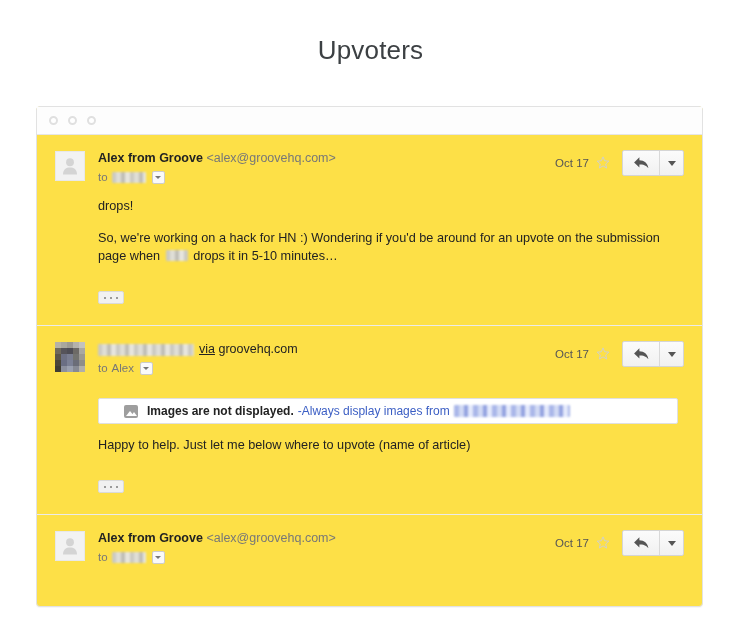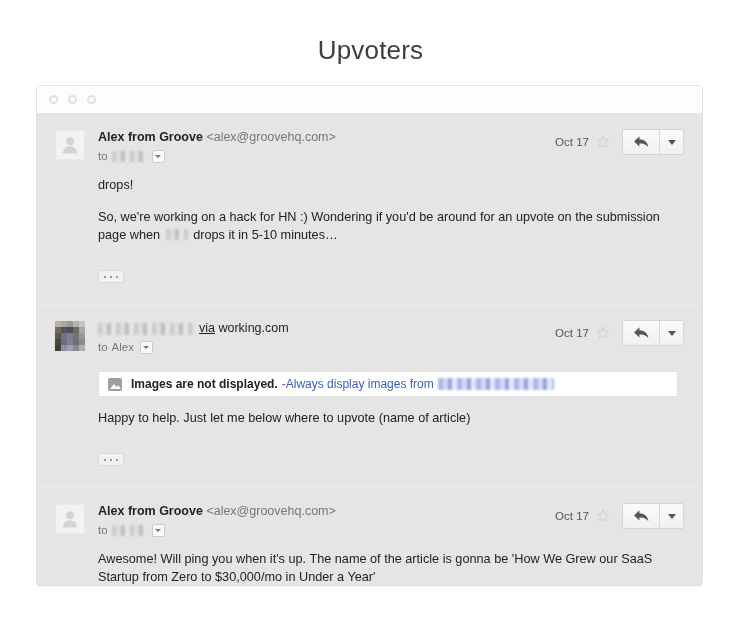--- a/index.html
+++ b/index.html
@@ -23,24 +23,24 @@
     letter-spacing: 0.2px;
     margin: 0;
     padding-top: 37px;
     line-height: 1;
   }
 
   
   .window {
     position: absolute;
     left: 36px;
-    top: 85px;
+    top: 106px;
     width: 667px;
     height: 501px;
-    background: #e5e5e5;
+    background: #fde047;
     border: 1px solid #e2e2e2;
     border-radius: 4px;
     box-sizing: border-box;
     box-shadow: 0 1px 1px rgba(0,0,0,0.035);
   }
   .window-chrome {
     height: 28px;
     border-bottom: 1px solid #e6e6e6;
     background: #fdfdfd;
     display: flex;
@@ -278,29 +278,29 @@
     height: 2px;
     background: #9a9a9a;
   }
   .trim-btn .d1 { left: 5px; }
   .trim-btn .d2 { left: 11px; }
   .trim-btn .d3 { left: 17px; }
 
   
   .img-bar {
     margin-left: 43px;
-    margin-top: 16px;
+    margin-top: 22px;
     margin-right: 6px;
     border: 1px solid #e0e0e0;
     background: #ffffff;
     border-radius: 2px;
     height: 26px;
     display: flex;
     align-items: center;
-    padding: 0 9px;
+    padding: 0 25px;
     box-sizing: border-box;
     font-size: 12px;
   }
   .img-icon {
     width: 14px;
     height: 13px;
     flex: 0 0 14px;
     background: #9e9e9e;
     border-radius: 2px;
     margin-right: 9px;
@@ -424,21 +424,21 @@
             <i style="background:#8e8d89"></i>
           <i style="background:#3f3c33"></i>
             <i style="background:#8b8f9e"></i>
             <i style="background:#9aa0b0"></i>
             <i style="background:#878a94"></i>
             <i style="background:#b0aeaa"></i>
         </div>
         <div class="head-text">
           <div class="sender-line">
             <span class="redacted w-name"></span><span class="via-word">via</span>
-            <span class="via-domain">working.com</span>
+            <span class="via-domain">groovehq.com</span>
           </div>
           <div class="to-line">
             <span class="to-label">to</span>
             <span>Alex</span>
             <span style="width:6px;display:inline-block"></span>
             <span class="caret-btn"></span>
           </div>
         </div>
       </div>
 
@@ -503,19 +503,16 @@
         <div class="btn-group">
           <div class="btn-reply">
             <svg width="17" height="14" viewBox="0 0 17 14">
               <path d="M6.4 1.2 L6.4 4.3 C11.2 4.5 14.6 6.9 15.4 12.2 C12.9 8.9 10.1 8.4 6.4 8.4 L6.4 11.6 L1.1 6.4 Z" fill="#555555"></path>
             </svg>
           </div>
           <div class="btn-more"></div>
         </div>
       </div>
 
-      <div class="msg-body">
-        <p>Awesome! Will ping you when it's up. The name of the article is gonna be 'How We Grew our SaaS Startup from Zero to $30,000/mo in Under a Year'</p>
-      </div>
     </div>
 
   </div>
 </div>
 
 </body></html>

